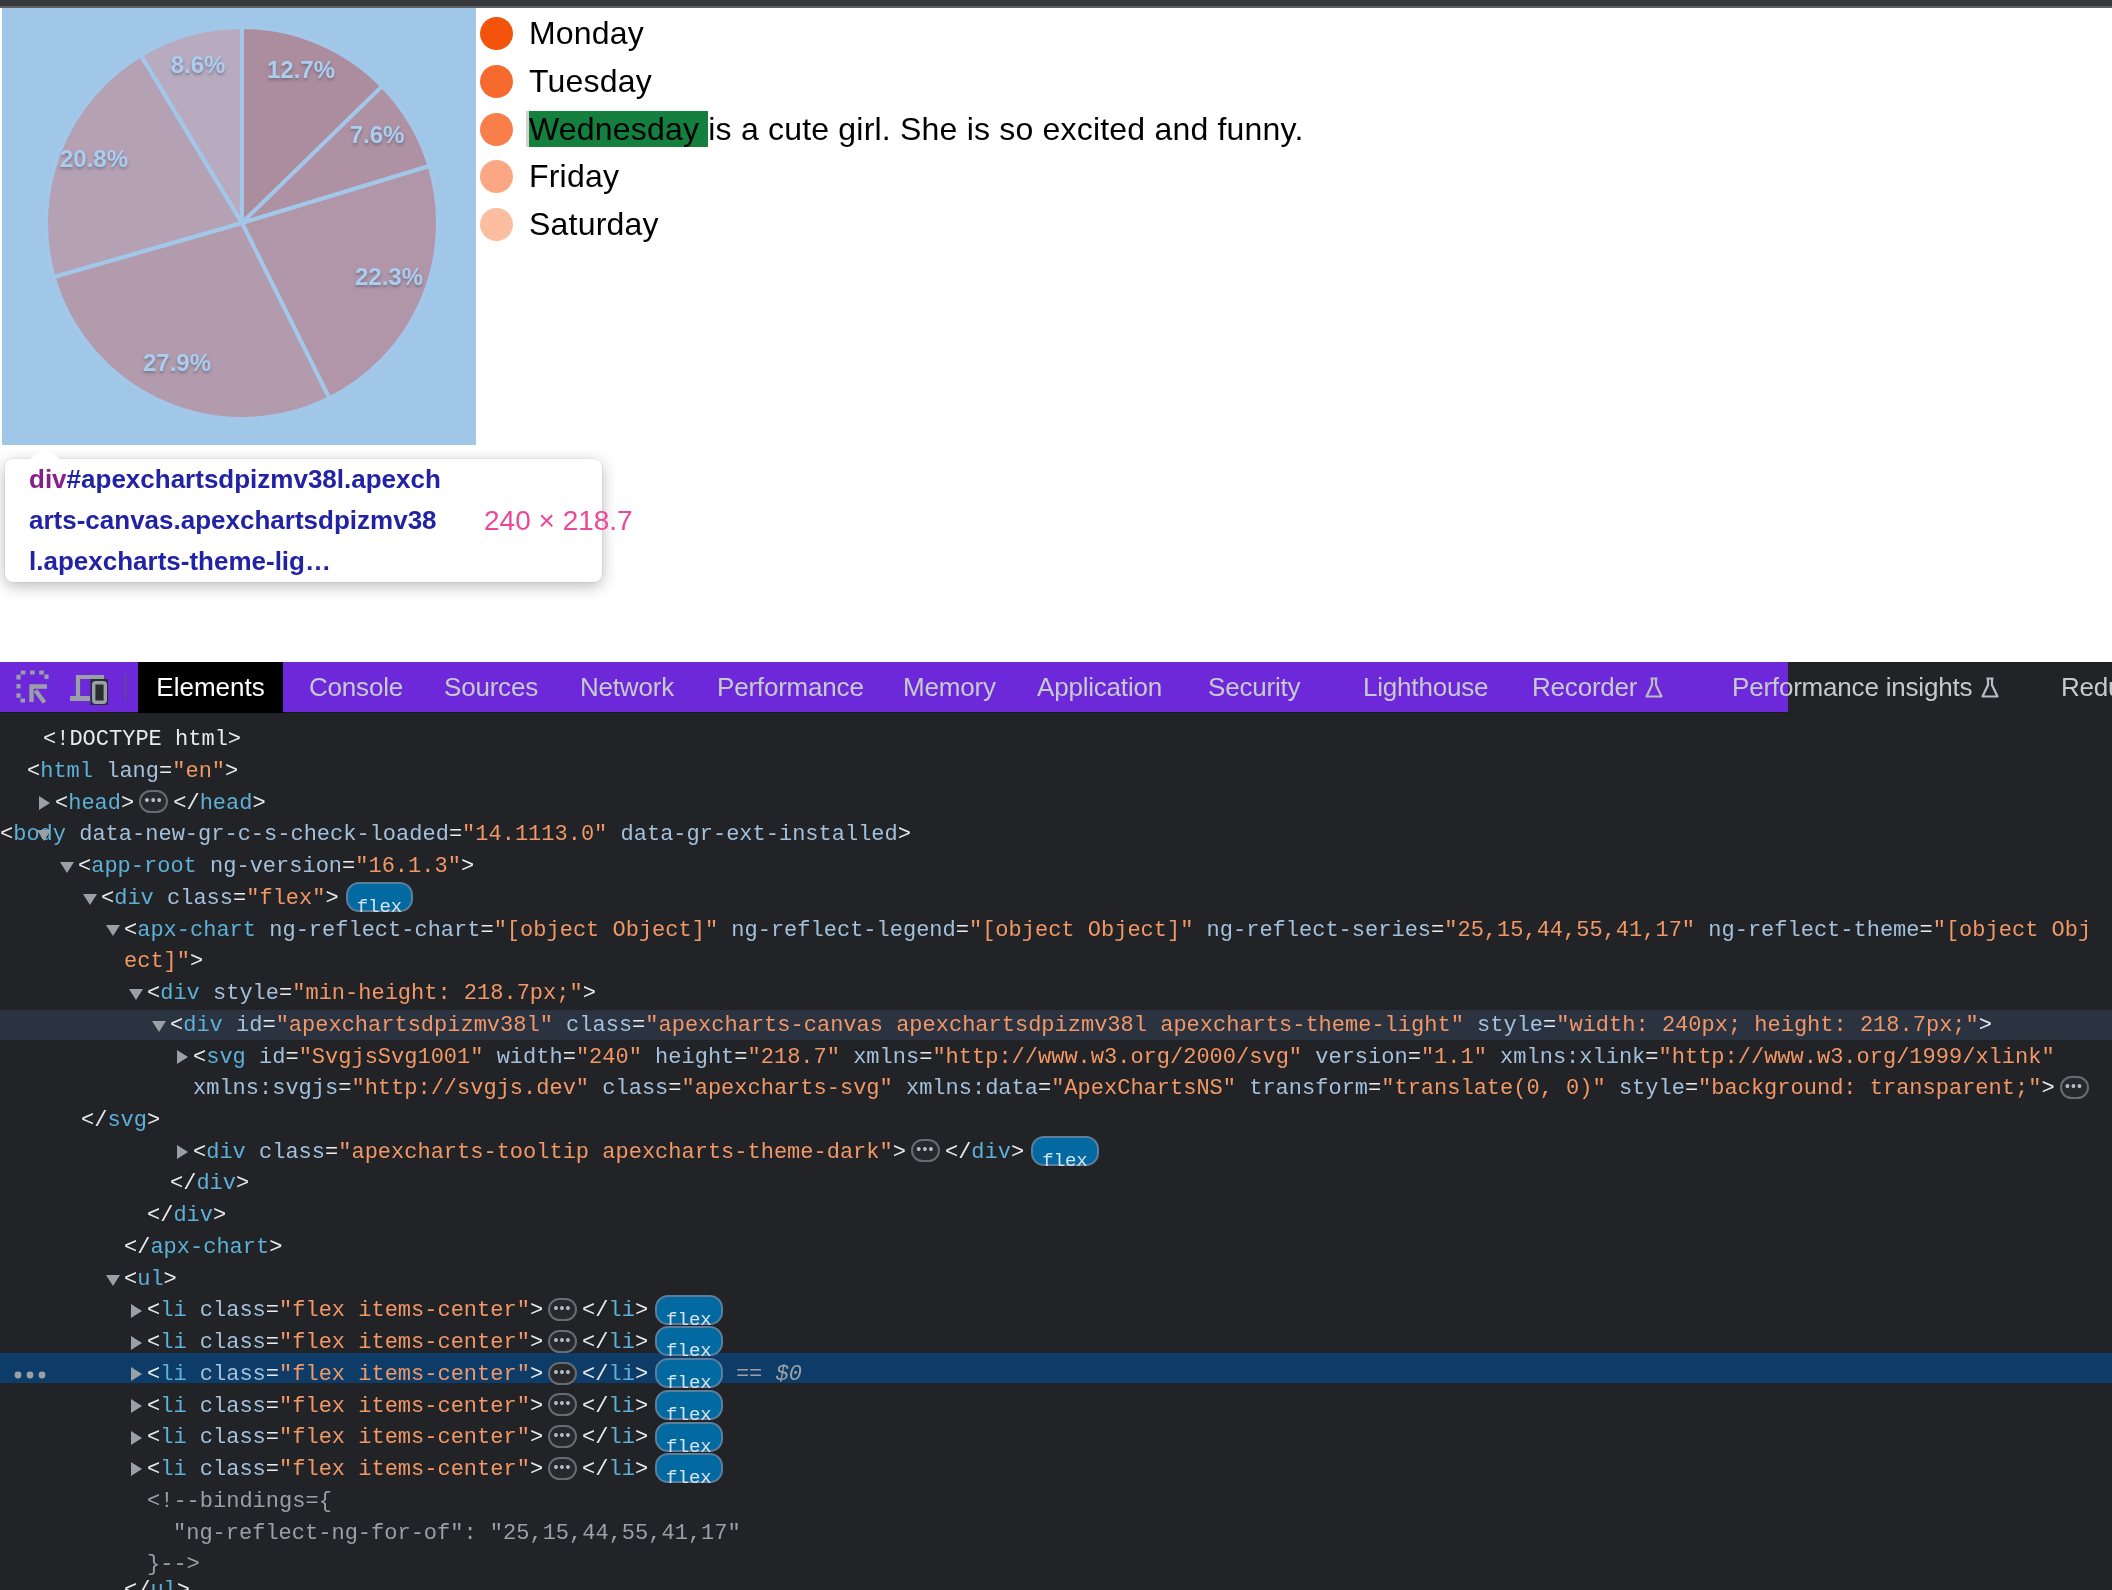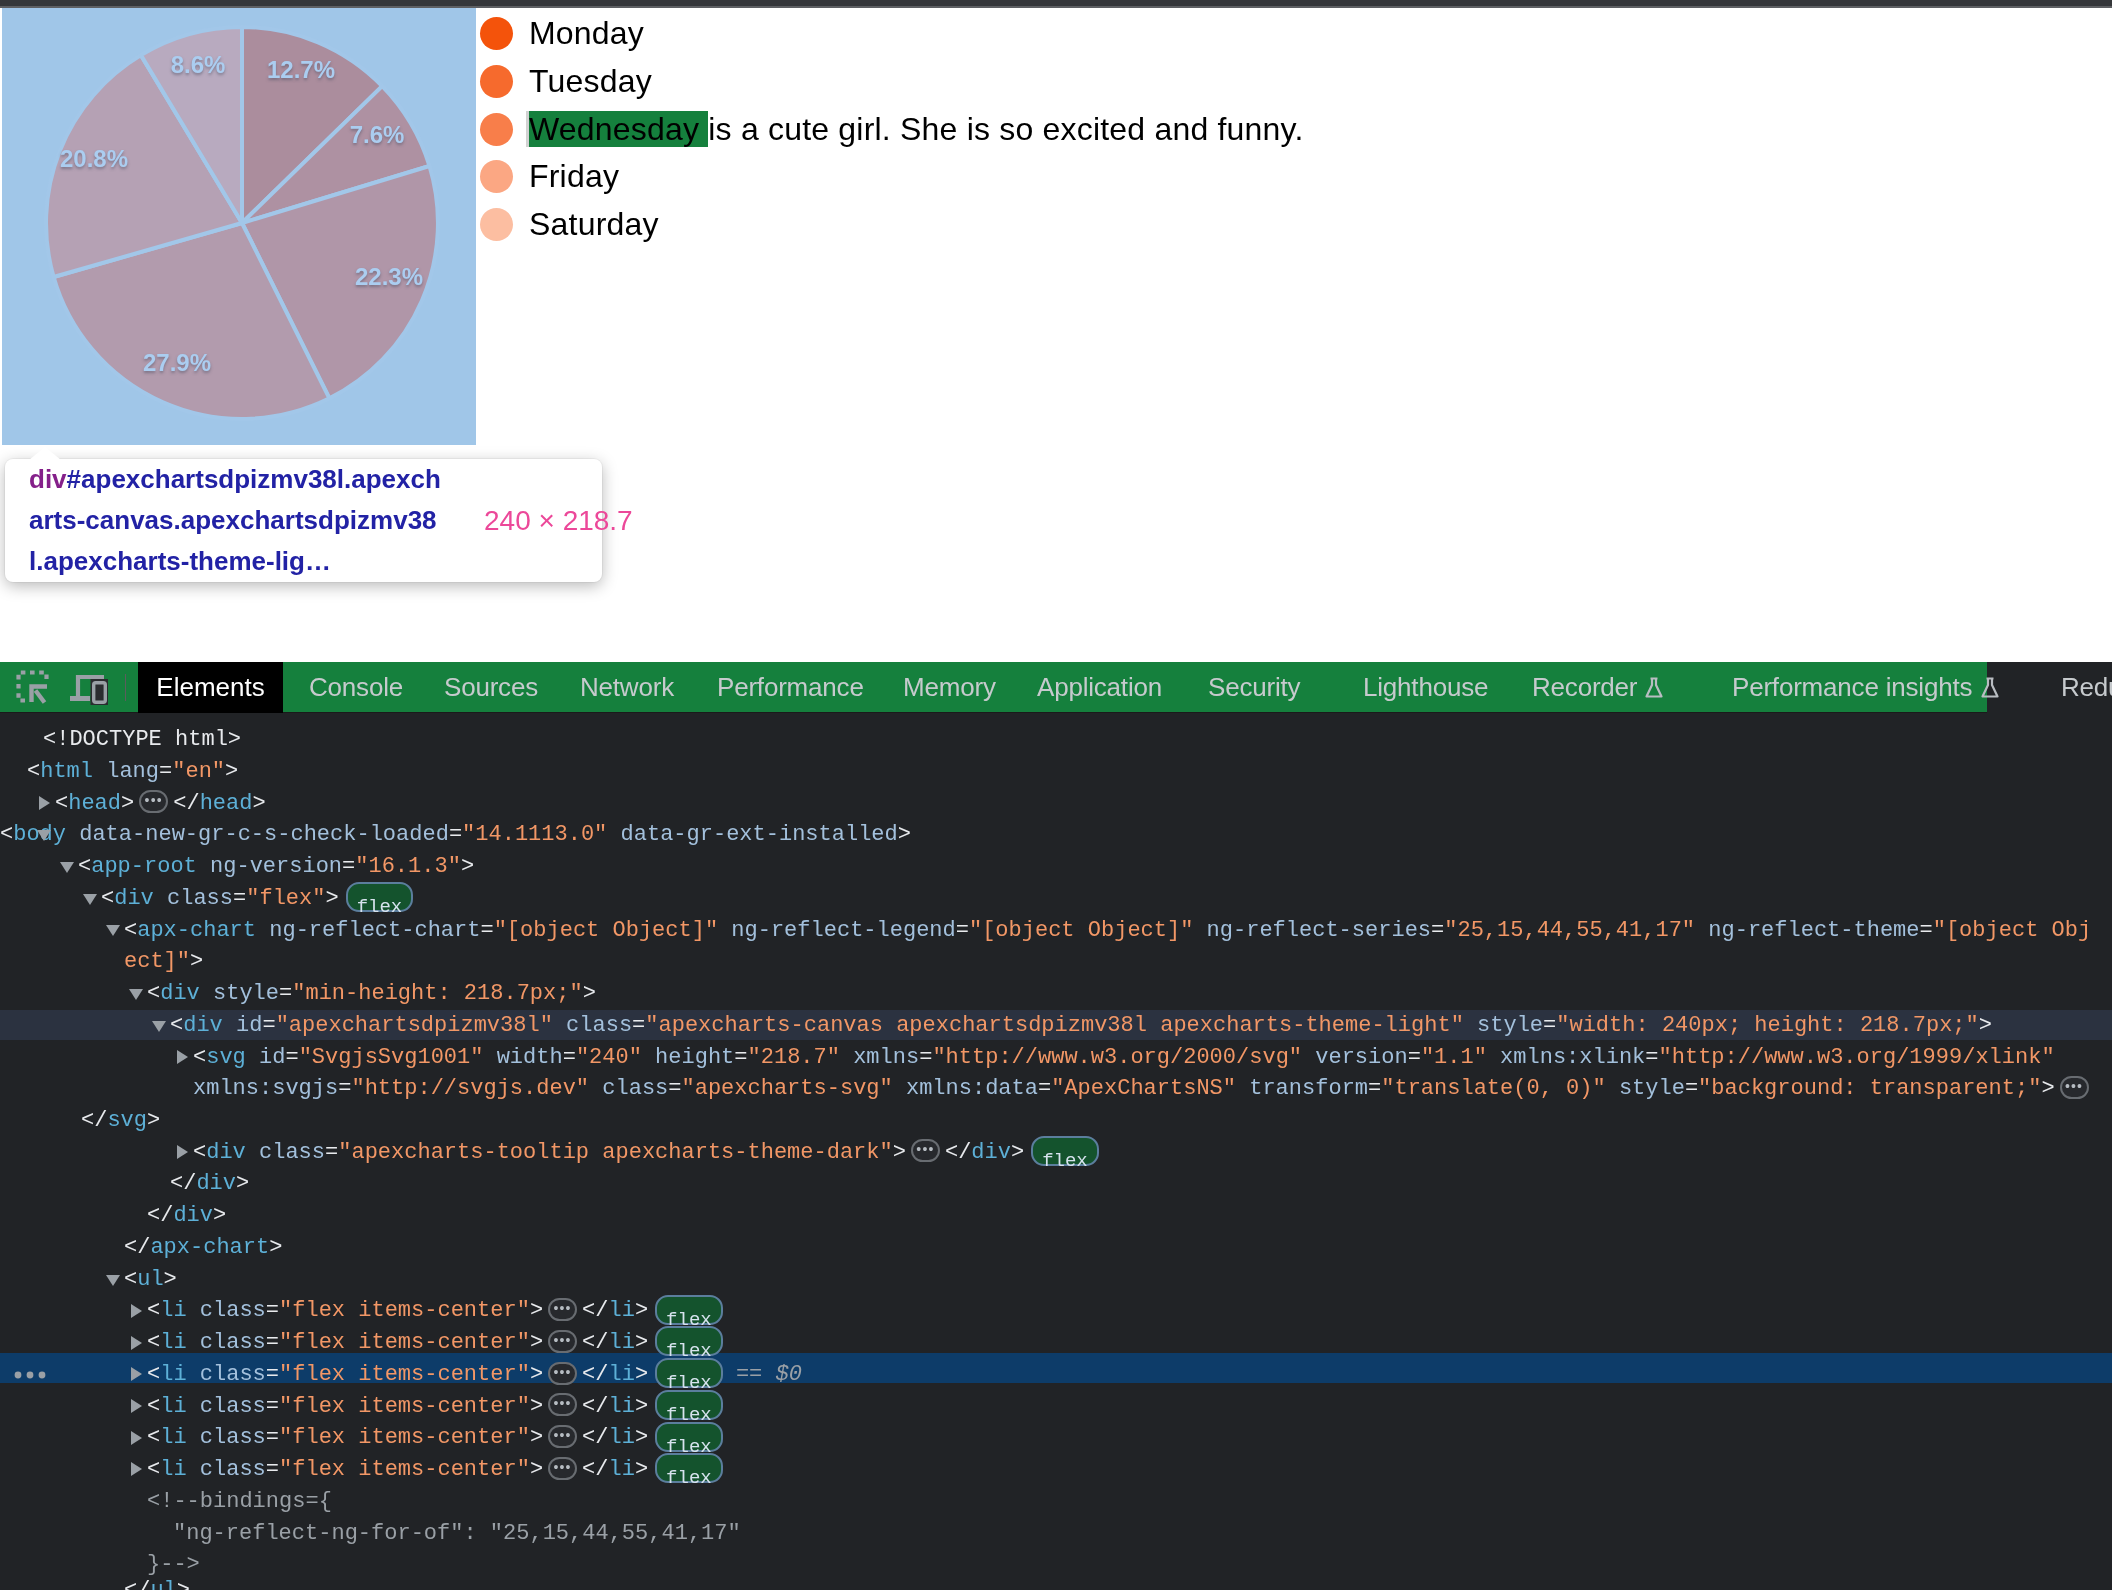--- a/index.html
+++ b/index.html
@@ -12,21 +12,21 @@
 .hl{background:#15803d;box-shadow:-3px 0 0 #d2d2d2}
 #tip{position:absolute;left:5px;top:459px;width:597px;height:123px;background:#fff;border-radius:8px;
  box-shadow:0 4px 16px rgba(0,0,0,0.28),0 0 0 1px rgba(0,0,0,0.04);font-weight:bold;font-size:26px}
 #tiparrow{position:absolute;left:24px;top:-12px;width:0;height:0;border-left:16px solid transparent;border-right:16px solid transparent;border-bottom:13px solid #fff}
 .tl{height:41px;line-height:41px;padding-left:24px;white-space:pre}
 .tl:first-child{margin-top:1px}
 .ttag{color:#85208a}
 .tid{color:#2222a5}
 #tdim{position:absolute;left:479px;top:41px;height:41px;line-height:41px;font-weight:normal;color:#ec4899;font-size:28px;white-space:pre}
 #devtools{position:absolute;left:0;top:662px;width:2112px;height:928px;background:#212326}
-#toolbar{position:absolute;left:0;top:0;width:1987px;height:51px;background:#15803d;border-bottom:1px solid #1a1a1a}
+#toolbar{position:absolute;left:0;top:0;width:1788px;height:51px;background:#6d28d9;border-bottom:1px solid #1a1a1a}
 #toolbar .tab{position:absolute;top:0;height:51px;line-height:51px;color:#c6cacd;font-size:26px;letter-spacing:-0.2px;white-space:pre}
 #eltab{position:absolute;left:138px;top:0;width:145px;height:51px;background:#000;color:#fff;font-size:26px;text-align:center;line-height:51px}
 #icoinspect{position:absolute;left:16px;top:6px}
 #icodevice{position:absolute;left:68px;top:9px}
 #sep{position:absolute;left:125px;top:12px;width:1px;height:27px;background:#5c5c5c}
 .flask{position:absolute;top:11px}
 #code{position:absolute;left:0;top:51px;width:2112px;height:877px;overflow:hidden;
  font-family:"Liberation Mono",monospace;font-size:22px;padding-top:11.2px}
 .r{height:31.74px;line-height:31.74px;white-space:pre;position:relative;color:#e8eaed;z-index:1}
 .band{position:absolute;left:0;width:2112px;z-index:0}
@@ -36,21 +36,21 @@
 .v{color:#f29766}
 .c{color:#9aa0a6}
 .seldiv{}
 .selli{}
 .ar,.ad{position:absolute;top:50%;display:inline-block;width:0;height:0}
 .ar{margin-top:-7.5px;border-left:11px solid #9aa0a6;border-top:7.5px solid transparent;border-bottom:7.5px solid transparent}
 .ad{margin-top:-5px;border-top:11px solid #9aa0a6;border-left:7.5px solid transparent;border-right:7.5px solid transparent}
 .pill{display:inline-block;vertical-align:middle;position:relative;top:-1px;background:#27292d;border:2px solid #686c71;border-radius:12px;
  width:29px;height:23px;margin:0 5px;box-sizing:border-box}
 .pd{display:block;text-align:center;font-size:14px;line-height:17px;letter-spacing:1.2px;color:#b6bcc2;font-family:"Liberation Sans",sans-serif}
-.badge{display:inline-block;vertical-align:middle;position:relative;top:-1px;border:2px solid #5b7e9d;background:#14532d;color:#d7e3ee;
+.badge{display:inline-block;vertical-align:middle;position:relative;top:-1px;border:2px solid #5b7e9d;background:#0369a1;color:#d7e3ee;
  border-radius:13px;height:24px;line-height:20px;padding:13px 9px;font-size:19px;margin-left:7px;box-sizing:border-box}
 .eq{color:#9aa0a6}
 .dzero{color:#9aa0a6;font-style:italic}
 .gutter{position:absolute;left:13px;top:50%;margin-top:-5px;line-height:0}
 </style></head>
 <body>
 <svg id="pie" viewBox="0 0 474 437" width="474" height="437">
     <rect x="0" y="0" width="474" height="437" fill="#a0c6e8"></rect>
     <path d="M240 215 L240.0 19.0 A196 196 0 0 1 380.2 78.1 Z" fill="#ab8d9d" stroke="#a2c7e9" stroke-width="4" stroke-linejoin="round"></path>
     <path d="M240 215 L380.2 78.1 A196 196 0 0 1 427.5 158.0 Z" fill="#ae91a2" stroke="#a2c7e9" stroke-width="4" stroke-linejoin="round"></path>

